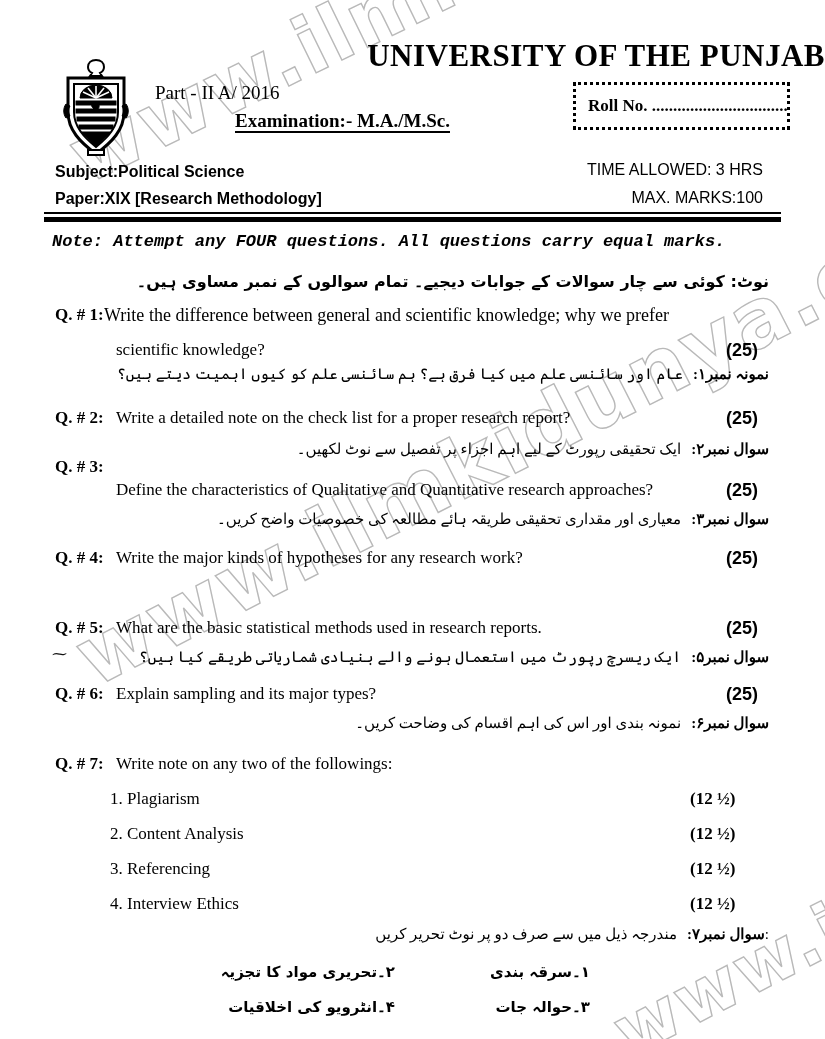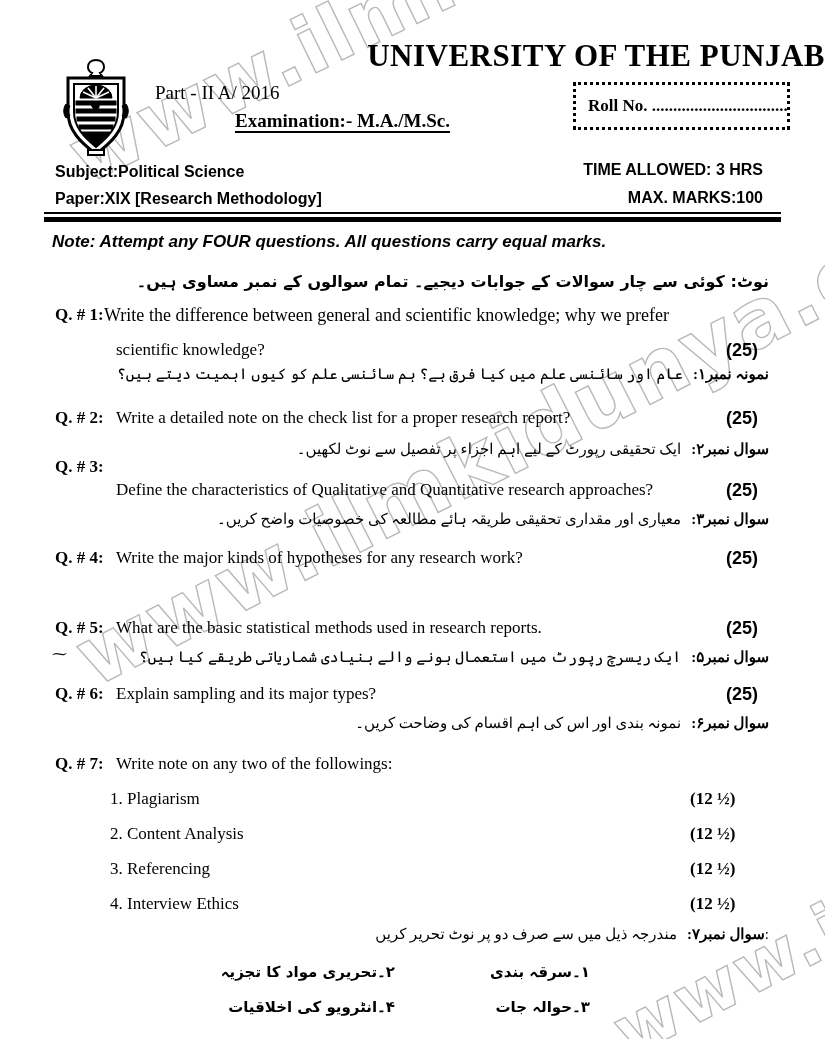--- a/index.html
+++ b/index.html
@@ -125,21 +125,21 @@
     position: absolute;
     left: 55px;
     font-size: 16px;
     font-weight: 700;
     font-family: "Liberation Sans", sans-serif;
   }
   .meta-right {
     position: absolute;
     right: 62px;
     font-size: 16px;
-    font-weight: 700;
+    font-weight: 400;
     font-family: "Liberation Sans", sans-serif;
     text-align: right;
   }
   #subject-line { top: 163px; }
   #time-line    { top: 161px; }
   #paper-line   { top: 190px; }
   #marks-line   { top: 189px; }
 
   #rule-thin {
     position: absolute;
@@ -159,21 +159,21 @@
   }
 
   
   #note-en {
     position: absolute;
     left: 52px;
     top: 232px;
     font-size: 17px;
     font-style: italic;
     font-weight: 700;
-    font-family: Liberation Sans, sans-serif;
+    font-family: Liberation Mono, monospace;
   }
   #note-en .note-kw { font-style: italic; }
 
   
   .urdu {
     direction: rtl;
     unicode-bidi: bidi-override;
     font-family: "DejaVu Sans", sans-serif;
     text-align: right;
     font-weight: 600;

